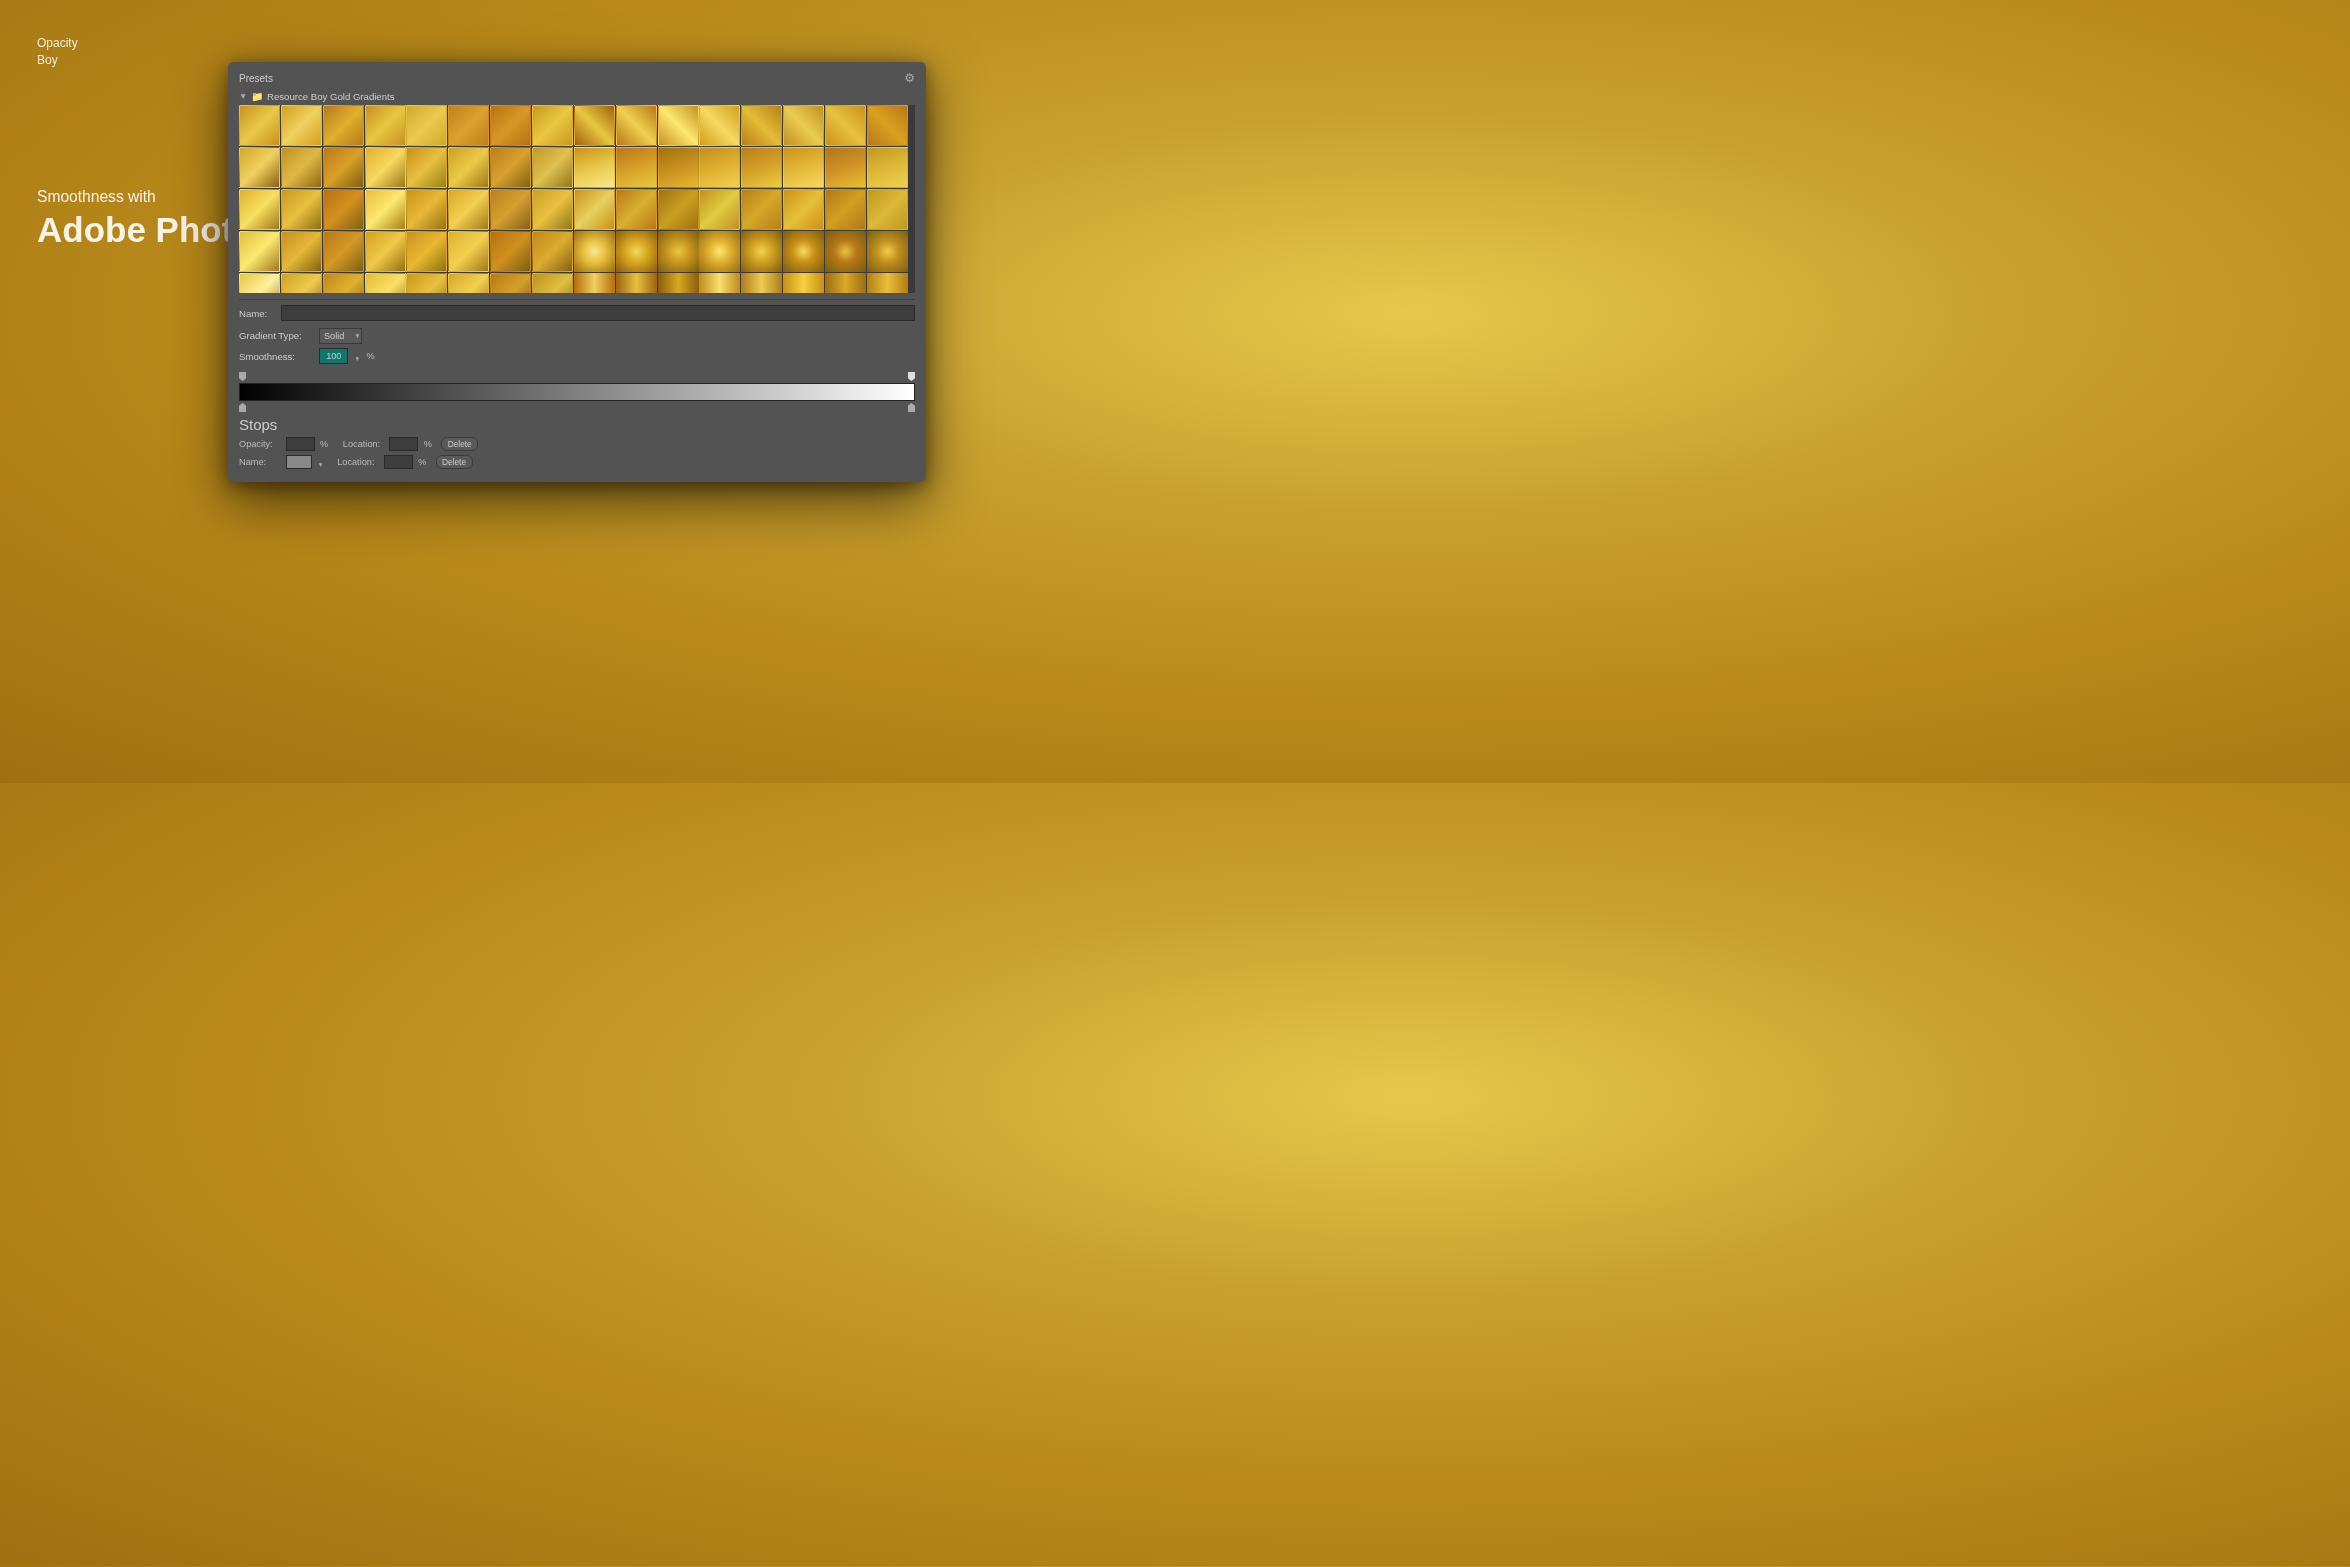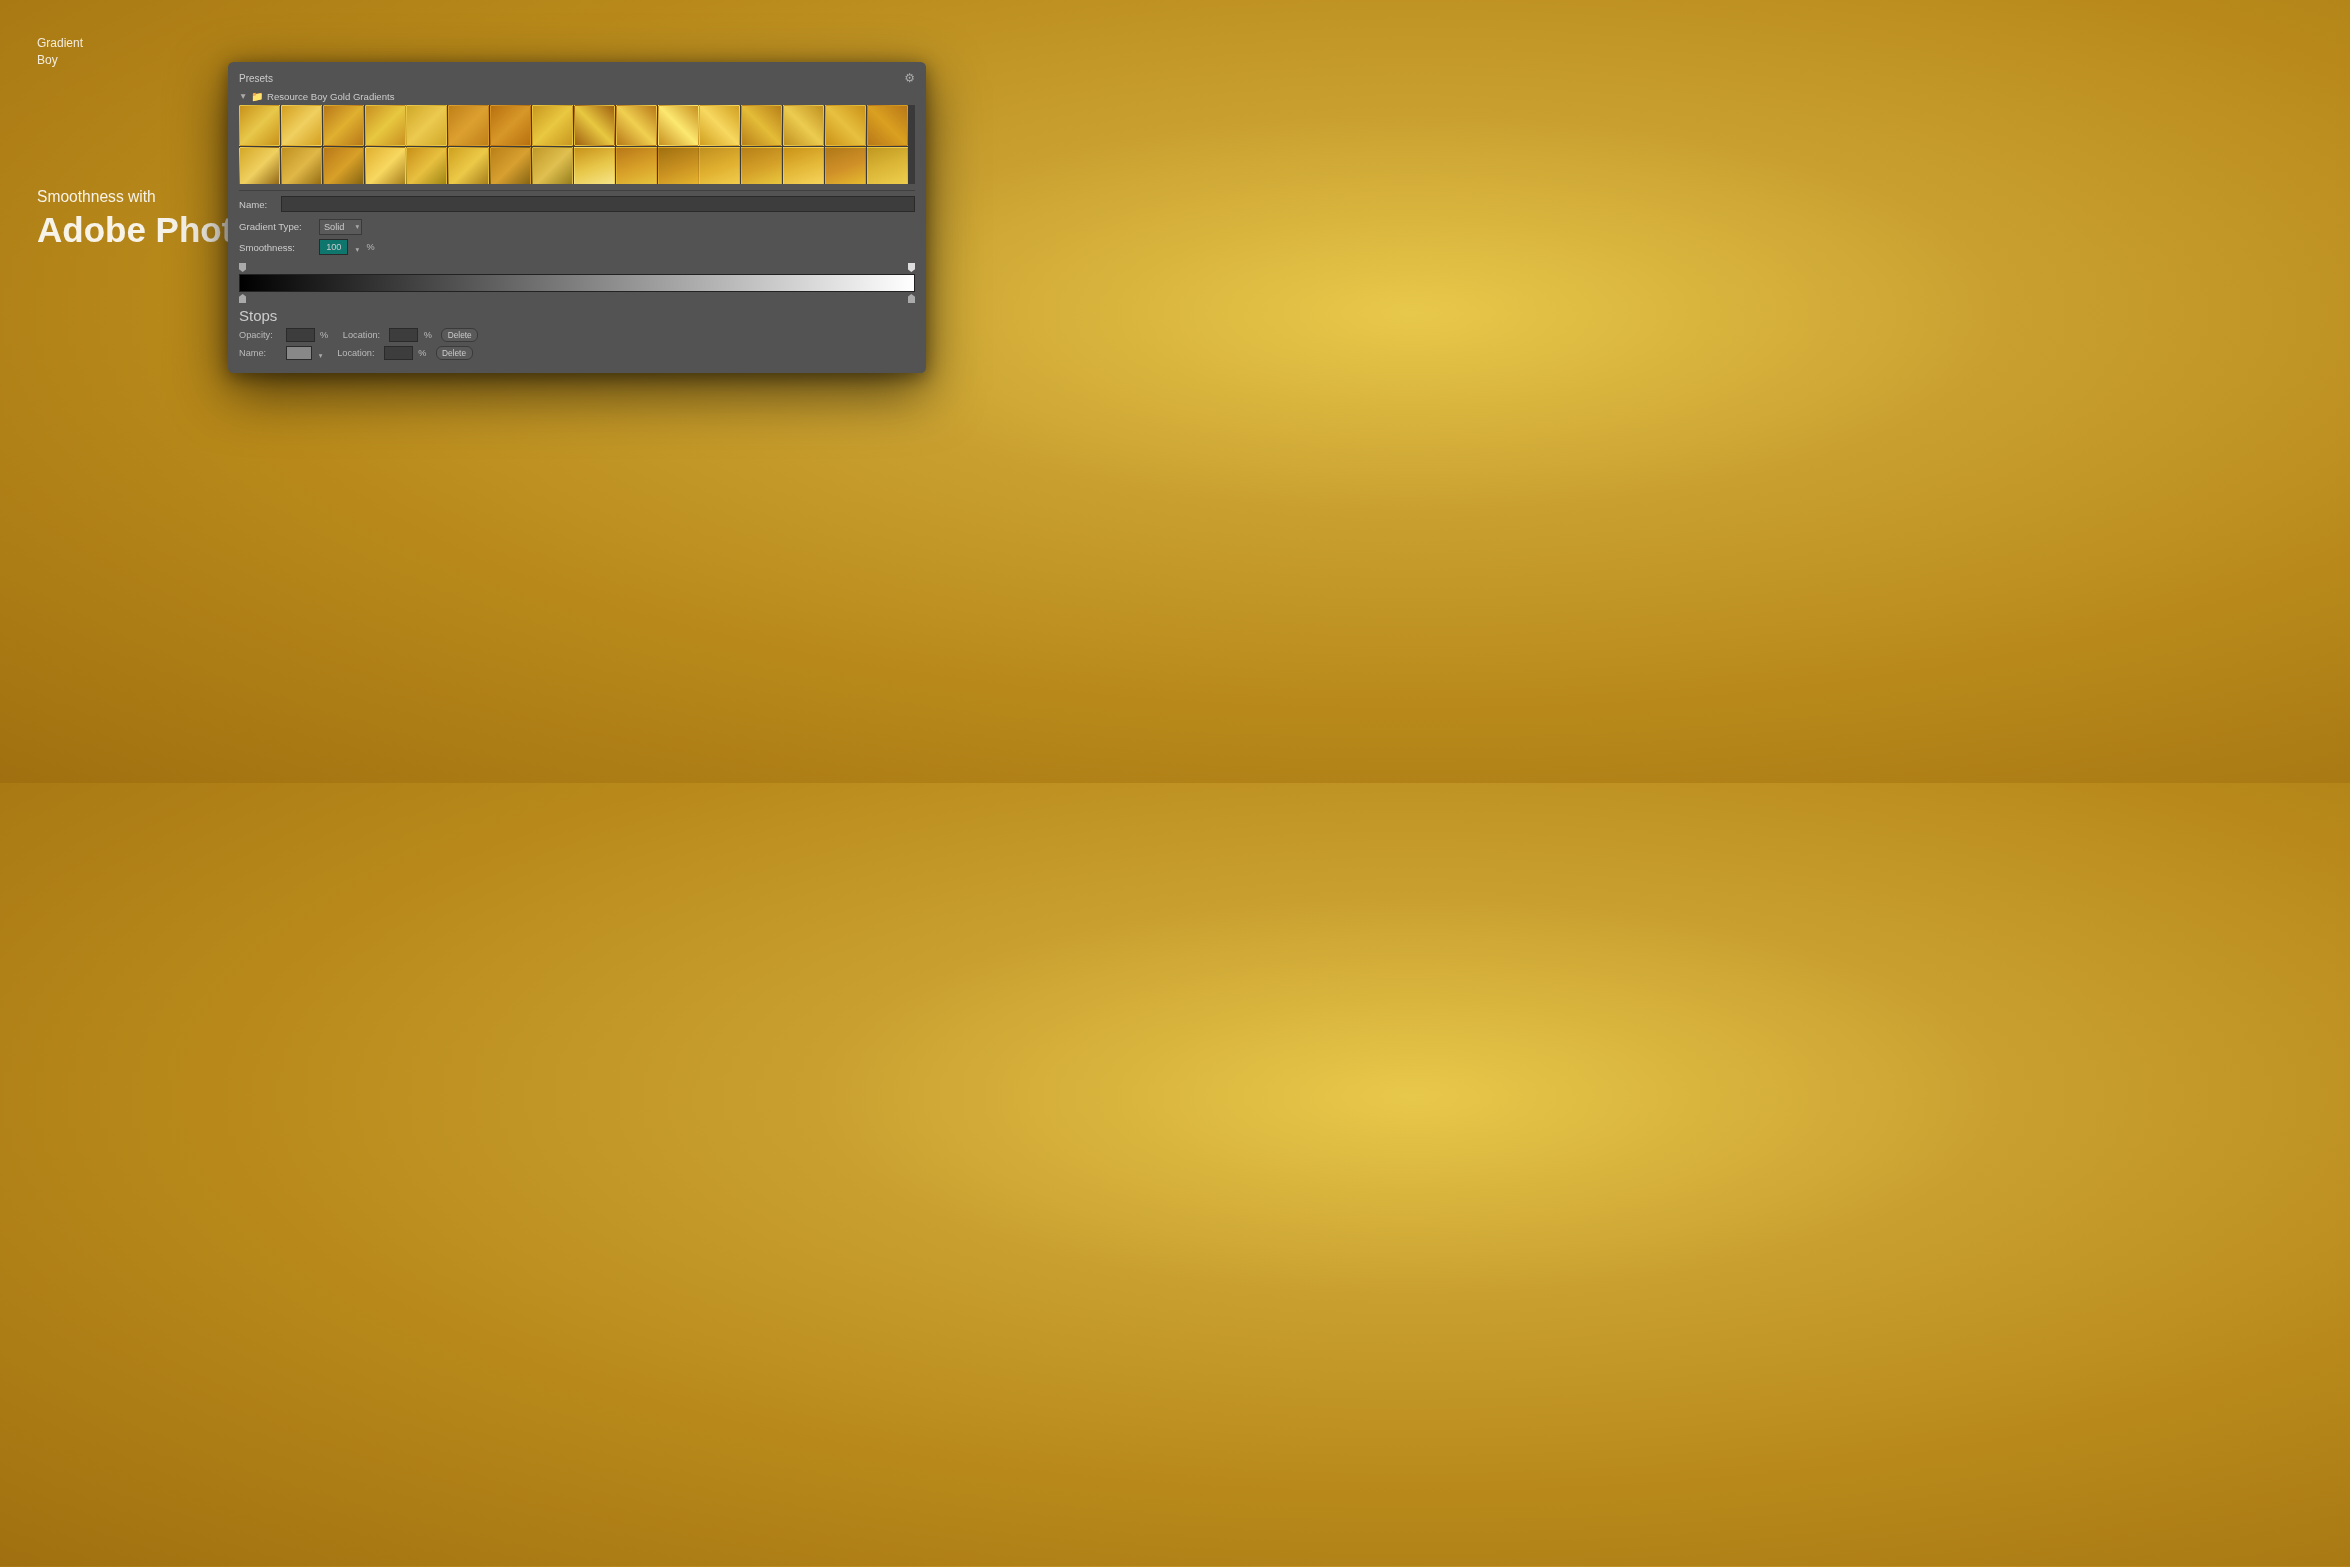--- a/index.html
+++ b/index.html
@@ -38,21 +38,21 @@
       font-size: 35px;
       font-weight: 700;
     }
 
     
     .ps-window {
       position: absolute;
       top: 62px;
       left: 228px;
       width: 698px;
-      height: 311px;
+      height: 420px;
       background: #535353;
       border-radius: 5.5px;
       box-shadow: 0 18.4px 55px rgba(0,0,0,0.6), 0 3.7px 18.4px rgba(0,0,0,0.4);
       overflow: hidden;
     }
 
     .ps-window-inner {
       display: flex;
       width: 100%;
       height: 100%;
@@ -331,21 +331,21 @@
     .new-btn-special {
       margin-top: auto;
     }
 
     
   </style>
 </head>
 <body>
 
 <div class="brand-text">
-  <span>Gradient</span><br>
+  <span>Opacity</span><br>
   <span>Boy</span>
 </div>
 
 <div class="compatible-text">
   <div class="line1">Smoothness with</div>
   <div class="line2">Adobe Photoshop</div>
 </div>
 
 <div class="ps-window">
   <div class="ps-window-inner">

